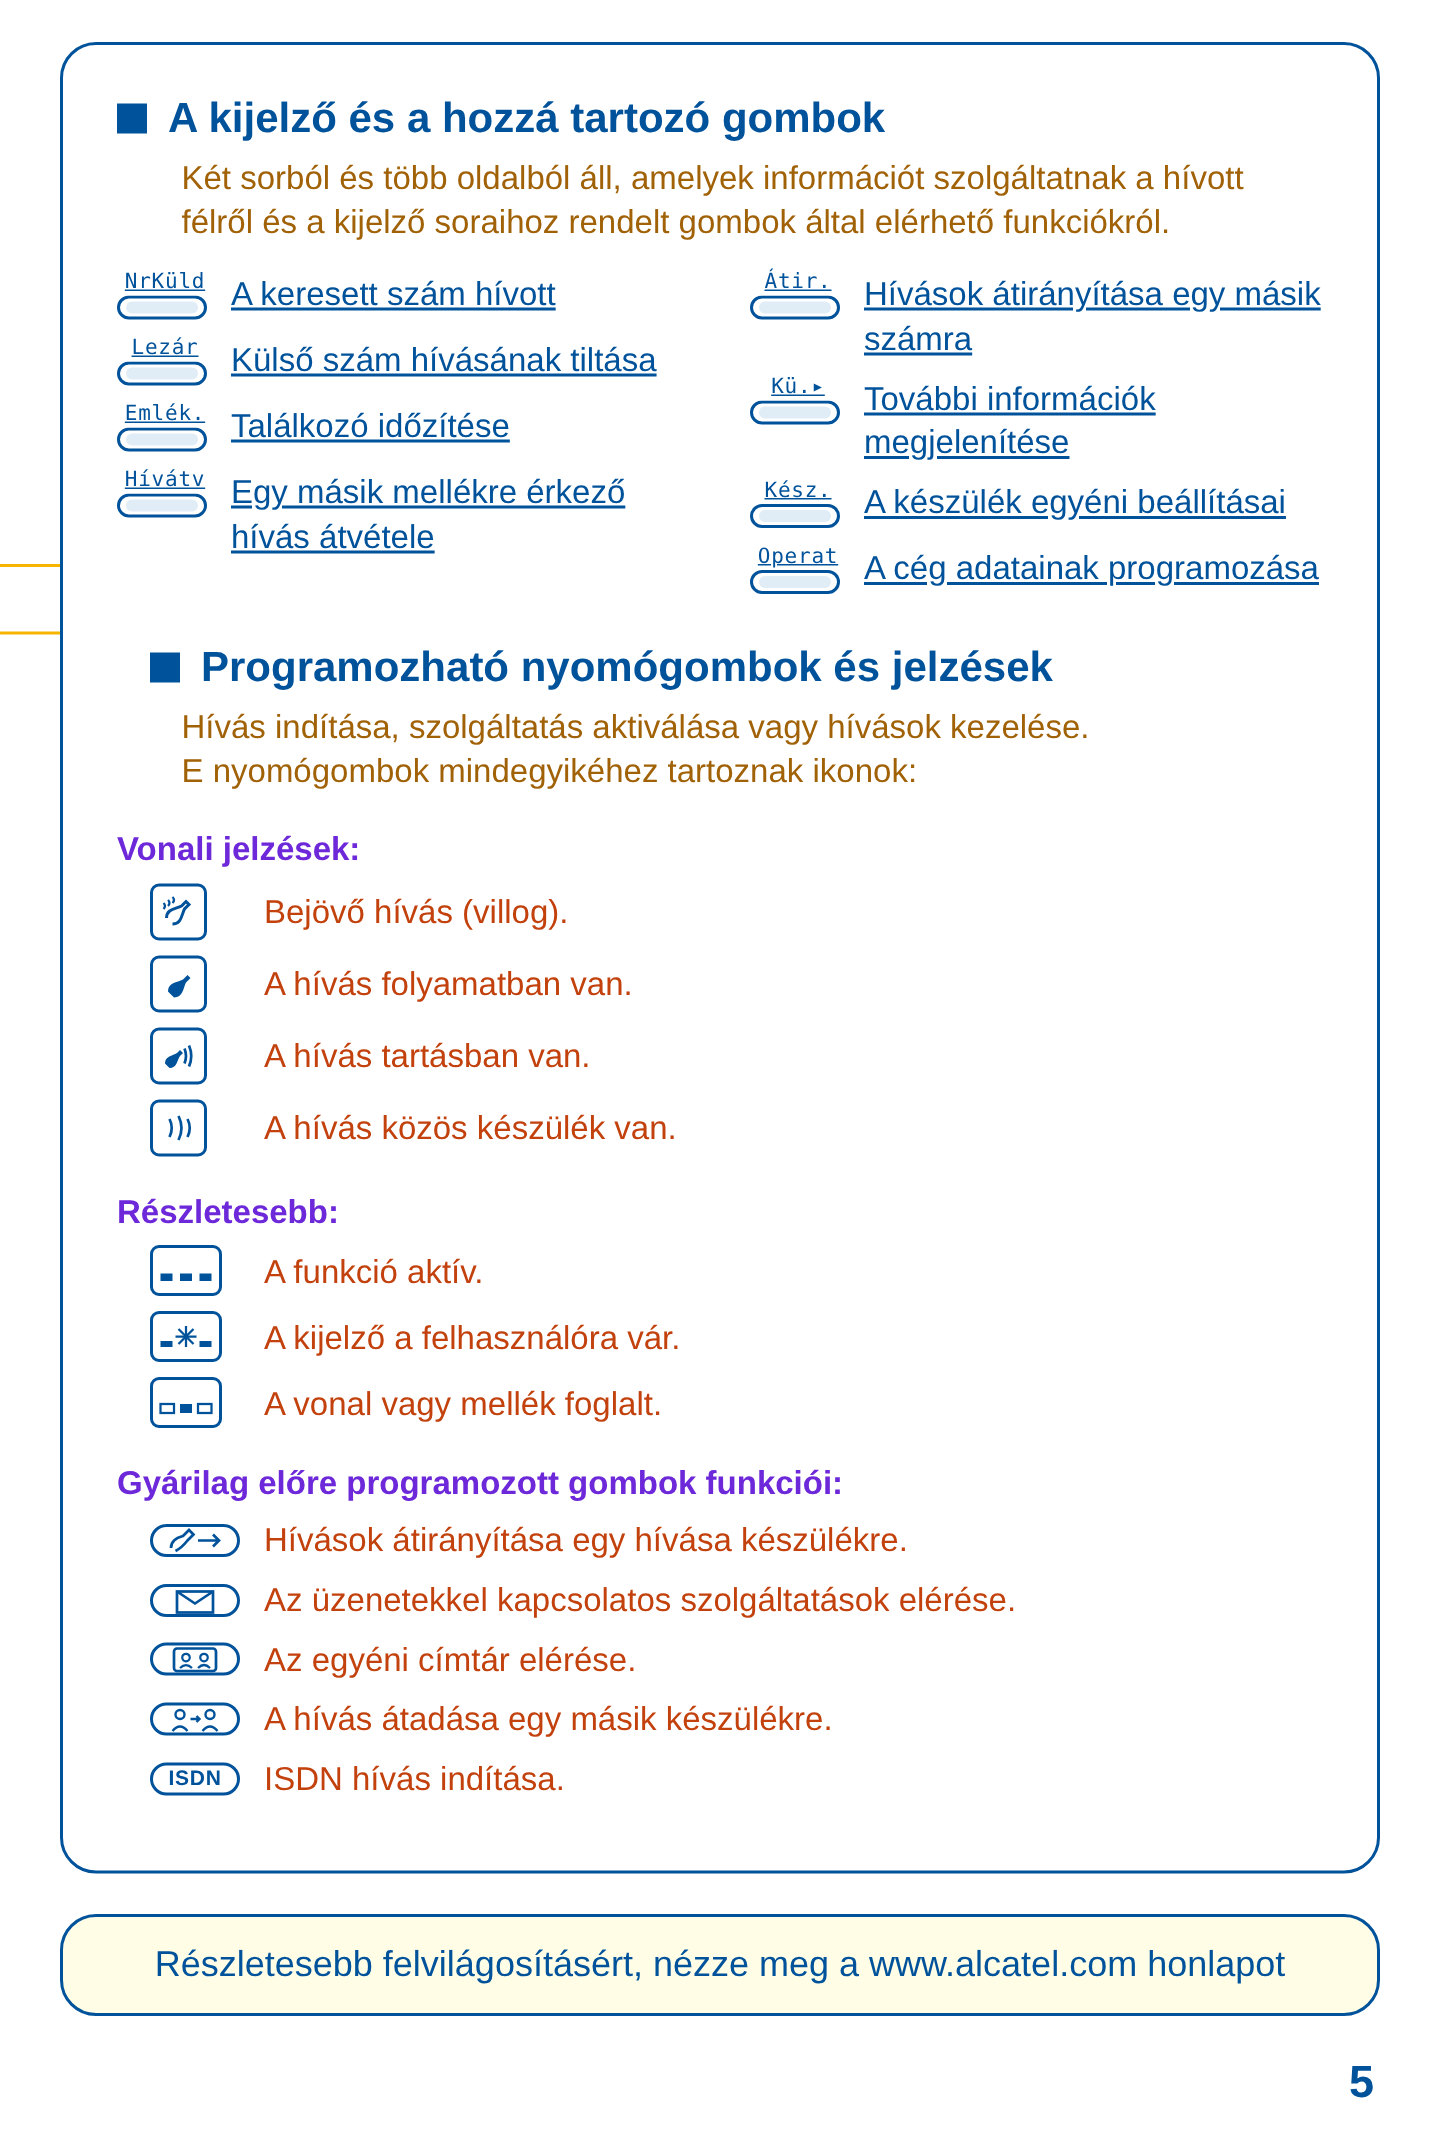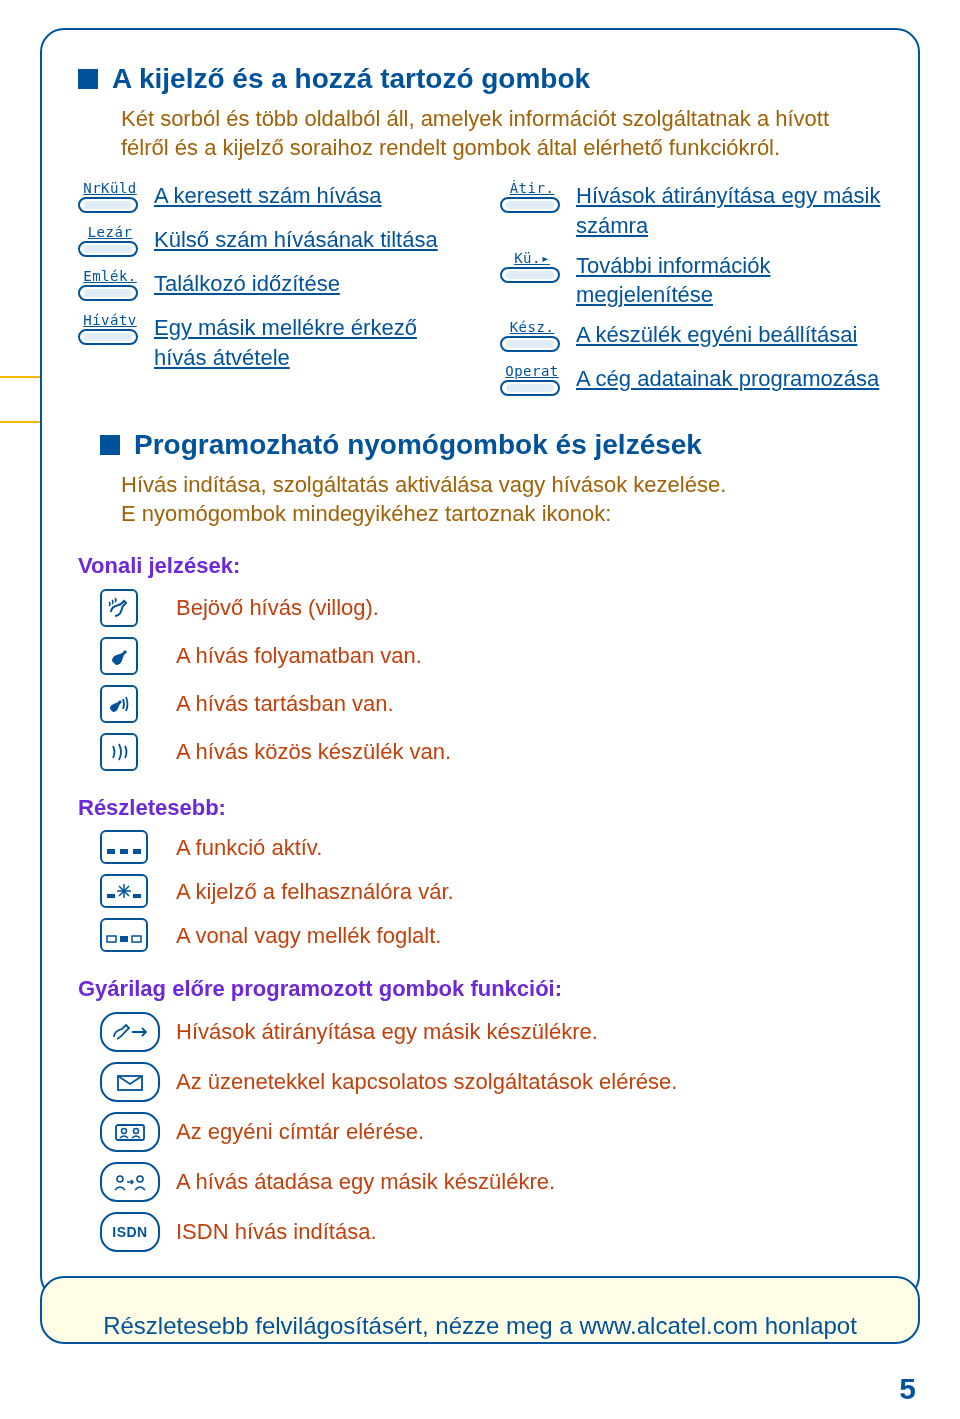--- a/index.html
+++ b/index.html
@@ -26,21 +26,21 @@
     left: 40px;
     right: 40px;
     border: 2px solid #00529b;
     border-radius: 24px;
     padding: 30px 36px 36px 36px;
     background: #fff;
     font-size: 22px;
     line-height: 1.35;
   }
   .card.top { top: 28px; }
-  .card.bottom { top: 1276px; height: 68px; padding: 0; display:flex; align-items:flex-end; justify-content:center; background:#fffde6; }
+  .card.bottom { top: 1276px; height: 68px; padding: 0; display:flex; align-items:center; justify-content:center; background:#fffde6; }
   .bottom-text { font-size: 24px; color:#00529b; }
 
   .title-row { font-weight: bold; font-size: 28px; color:#00529b; display:flex; align-items:center; margin-bottom:6px;}
   .title-row.sec2 { margin-left: 22px; margin-top: 28px;}
   .sq { width: 20px; height: 20px; background:#00529b; margin-right: 14px; flex:none;}
   .body-text { font-size: 22px; color:#a16207; margin-bottom: 18px; margin-left: 43px;}
 
   .soft-cols { display:flex; gap: 40px; margin-top: 10px;}
   .soft-col { flex:1; display:flex; flex-direction:column; gap: 10px;}
   .soft-row { display:flex; align-items:flex-start; gap: 12px; text-decoration: underline;}
@@ -50,21 +50,21 @@
   .softkey-cap svg { display:block;}
   .soft-text { flex:1; font-size:22px; color:#00529b; padding-top: 0px;}
 
   .section-sub { font-weight:bold; font-size:22px; color:#6d28d9; margin-top: 22px; margin-bottom: 8px;}
   .icon-row { display:flex; align-items:center; gap: 16px; margin-bottom: 10px; margin-left: 22px;}
   .icon-row .icon-cell { width: 60px; flex:none; display:flex; justify-content:flex-start;}
   .icon-row .text-cell { font-size:22px; color:#c2410c;}
 
   .icon-box { border:2px solid #00529b; border-radius:6px; background:#fff; display:flex; align-items:center; justify-content:center;}
   .icon-box.sq32 { width:38px; height:38px;}
-  .icon-box.pill { width:60px; height:40px; border-radius:17px;}
+  .icon-box.pill { width:60px; height:22px; border-radius:17px;}
   .icon-box.rect { width:48px; height:34px;}
 
   .page-num { position:absolute; right: 44px; top: 1372px; font-size: 30px; font-weight:bold; color:#00529b;}
 </style>
 </head>
 <body>
 
 <div class="tab-connector t1"></div>
 <div class="tab-connector t2"></div>
 
@@ -81,21 +81,21 @@
       <div class="soft-row">
         <div class="softkey">
           <div class="softkey-label">NrKüld</div>
           <div class="softkey-cap">
               <svg width="60" height="18">
                 <rect x="1" y="1" width="58" height="14" rx="7" fill="#fff" stroke="#00529b" stroke-width="2"></rect>
                 <rect x="6" y="4" width="48" height="8" rx="4" fill="#e0ecf6"></rect>
               </svg>
             </div>
         </div>
-        <div class="soft-text">A keresett szám hívása</div>
+        <div class="soft-text">A keresett szám hívott</div>
       </div>
       <div class="soft-row">
         <div class="softkey">
           <div class="softkey-label">Lezár</div>
           <div class="softkey-cap">
               <svg width="60" height="18">
                 <rect x="1" y="1" width="58" height="14" rx="7" fill="#fff" stroke="#00529b" stroke-width="2"></rect>
                 <rect x="6" y="4" width="48" height="8" rx="4" fill="#e0ecf6"></rect>
               </svg>
             </div>
@@ -280,21 +280,21 @@
 
   <div class="icon-row">
     <div class="icon-cell">
         <div class="icon-box pill">
       <svg width="44" height="22" viewBox="0 0 44 22">
             <path d="M6 16 Q6 10 14 8 L18 4 L21 7 L17 11 Q13 16 9 18" fill="none" stroke="#00529b" stroke-width="1.8"></path>
             <path d="M24 11 L38 11 M34 7 L38 11 L34 15" fill="none" stroke="#00529b" stroke-width="1.8"></path>
           </svg>
     </div>
       </div>
-    <div class="text-cell">Hívások  átirányítása egy másik készülékre.</div>
+    <div class="text-cell">Hívások  átirányítása egy hívása készülékre.</div>
   </div>
   <div class="icon-row">
     <div class="icon-cell">
         <div class="icon-box pill">
       <svg width="44" height="22" viewBox="0 0 44 22">
             <rect x="10" y="5" width="24" height="14" fill="none" stroke="#00529b" stroke-width="1.8"></rect>
             <path d="M10 5 L22 13 L34 5" fill="none" stroke="#00529b" stroke-width="1.8"></path>
           </svg>
     </div>
       </div>

